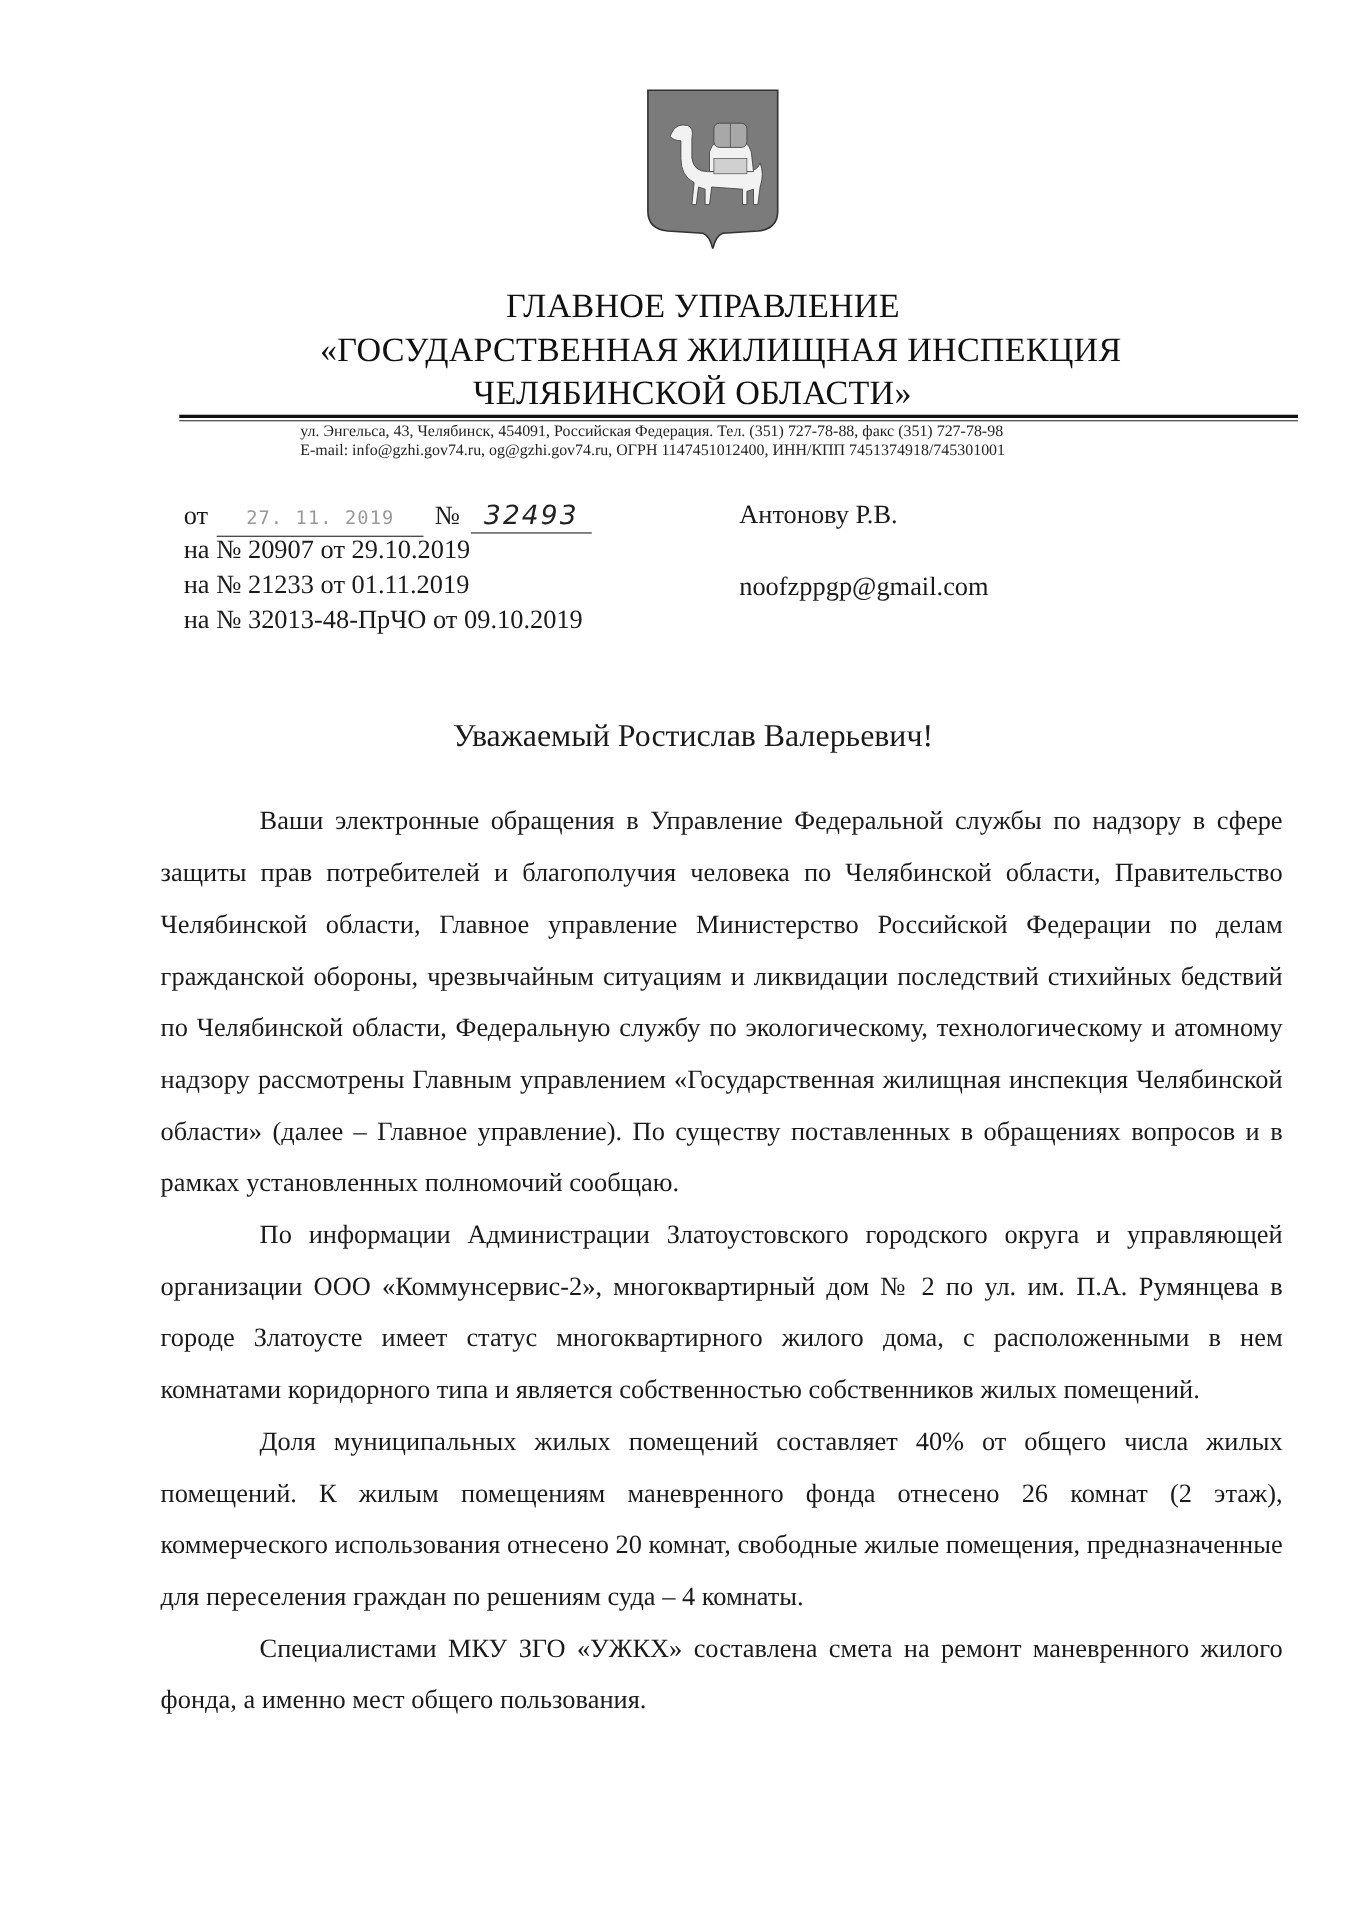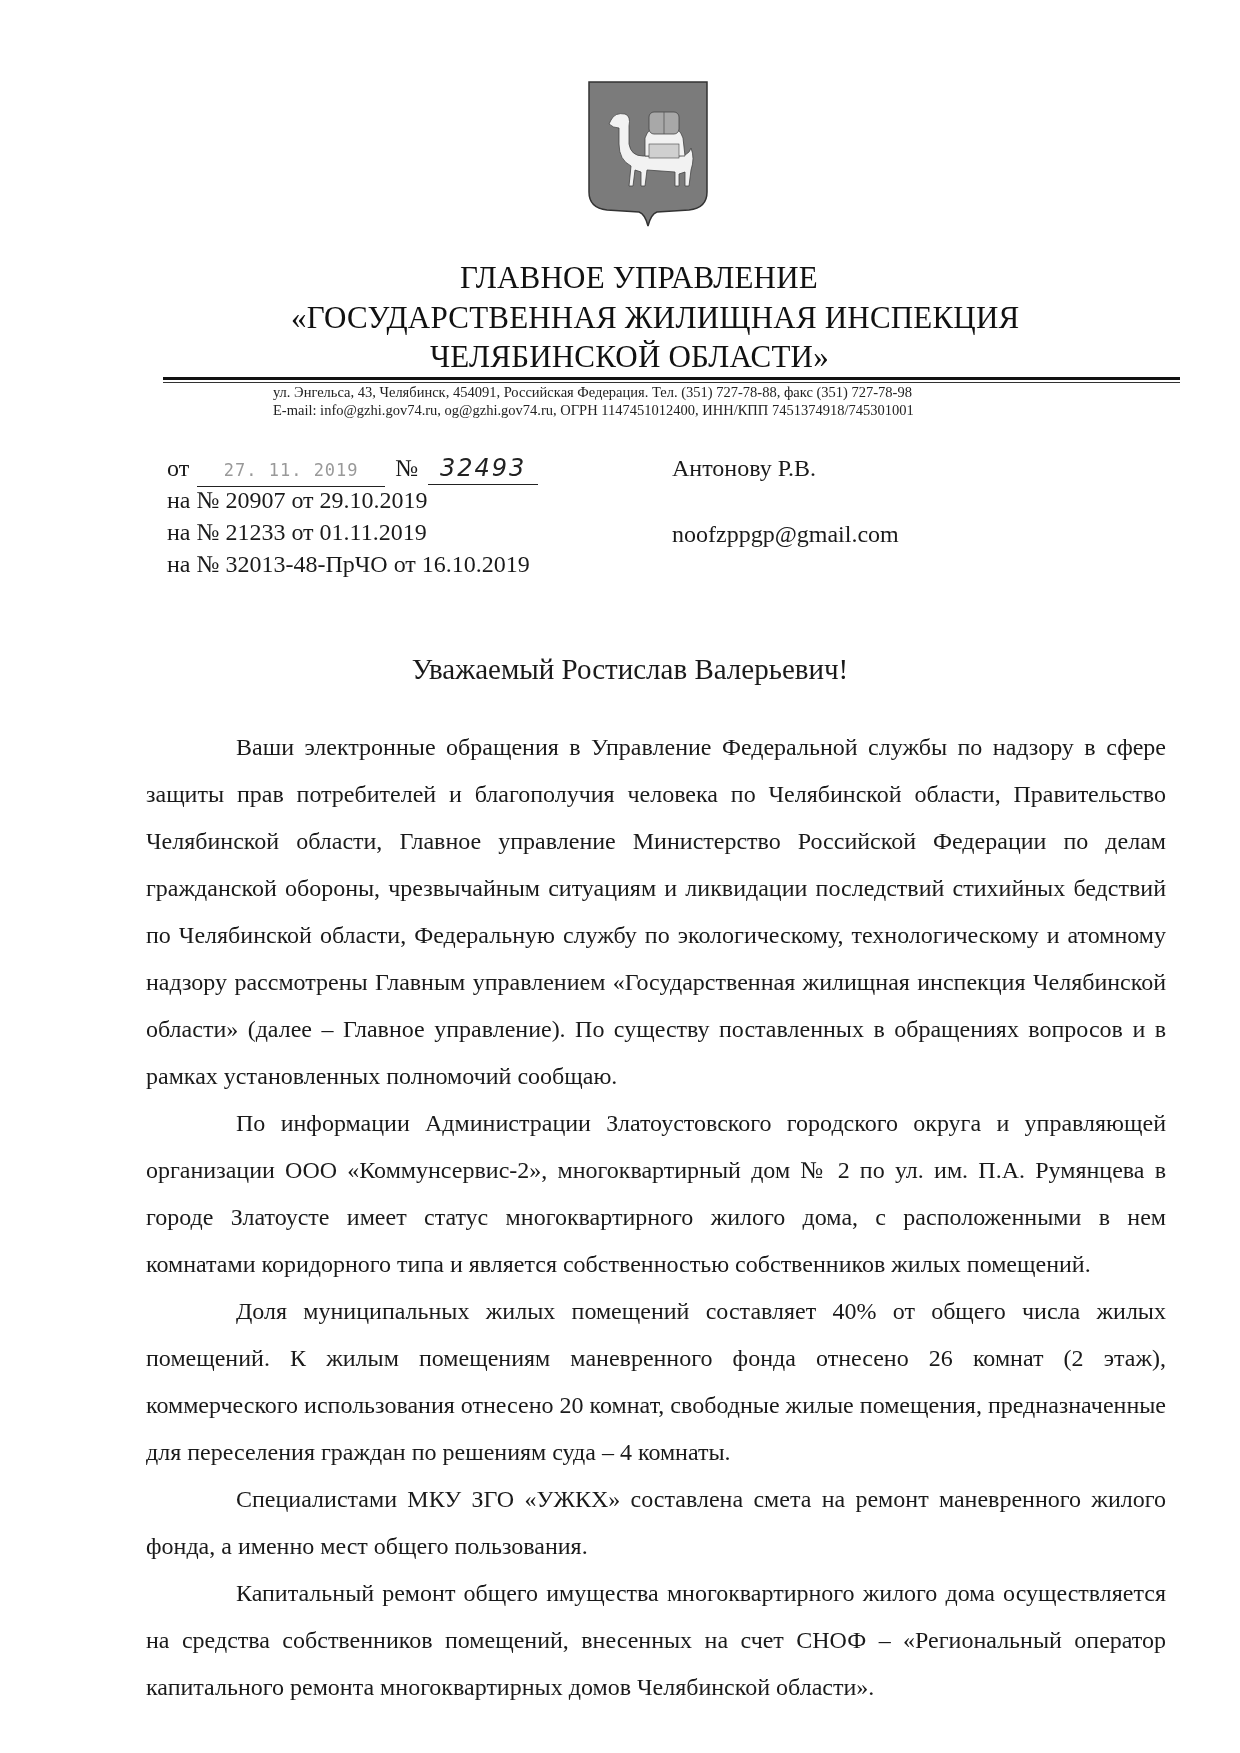--- a/index.html
+++ b/index.html
@@ -62,29 +62,28 @@
 
   <div class="contact contact-1">ул. Энгельса, 43, Челябинск, 454091, Российская Федерация. Тел. (351) 727-78-88, факс (351) 727-78-98</div>
   <div class="contact contact-2">E-mail: info@gzhi.gov74.ru, og@gzhi.gov74.ru, ОГРН 1147451012400, ИНН/КПП 7451374918/745301001</div>
 
   <div class="ref-block">
     <div class="ref-line">
       <span>от</span><span class="blank blank-date">27. 11. 2019</span><span>№</span><span class="blank blank-num">32493</span>
     </div>
     <div class="ref-line">на № 20907 от 29.10.2019</div>
     <div class="ref-line">на № 21233 от 01.11.2019</div>
-    <div class="ref-line">на № 32013-48-ПрЧО от 16.10.2019</div>
+    <div class="ref-line">на № 32013-48-ПрЧО от 09.10.2019</div>
   </div>
 
   <div class="recipient recipient-name">Антонову Р.В.</div>
   <div class="recipient recipient-email">noofzppgp@gmail.com</div>
 
   <div class="salutation">Уважаемый Ростислав Валерьевич!</div>
 
   <div class="body-text">
     <p>Ваши электронные обращения в Управление Федеральной службы по надзору в сфере защиты прав потребителей и благополучия человека по Челябинской области, Правительство Челябинской области, Главное управление Министерство Российской Федерации по делам гражданской обороны, чрезвычайным ситуациям и ликвидации последствий стихийных бедствий по Челябинской области, Федеральную службу по экологическому, технологическому и атомному надзору рассмотрены Главным управлением «Государственная жилищная инспекция Челябинской области» (далее – Главное управление). По существу поставленных в обращениях вопросов и в рамках установленных полномочий сообщаю.</p>
     <p>По информации Администрации Златоустовского городского округа и управляющей организации ООО «Коммунсервис-2», многоквартирный дом № 2 по ул. им. П.А. Румянцева в городе Златоусте имеет статус многоквартирного жилого дома, с расположенными в нем комнатами коридорного типа и является собственностью собственников жилых помещений.</p>
     <p>Доля муниципальных жилых помещений составляет 40% от общего числа жилых помещений. К жилым помещениям маневренного фонда отнесено 26 комнат (2 этаж), коммерческого использования отнесено 20 комнат, свободные жилые помещения, предназначенные для переселения граждан по решениям суда – 4 комнаты.</p>
     <p>Специалистами МКУ ЗГО «УЖКХ» составлена смета на ремонт маневренного жилого фонда, а именно мест общего пользования.</p>
-    <p>Капитальный ремонт общего имущества многоквартирного жилого дома осуществляется на средства собственников помещений, внесенных на счет СНОФ – «Региональный оператор капитального ремонта многоквартирных домов Челябинской области».</p>
   </div>
 
 </div>
 
 </body></html>

